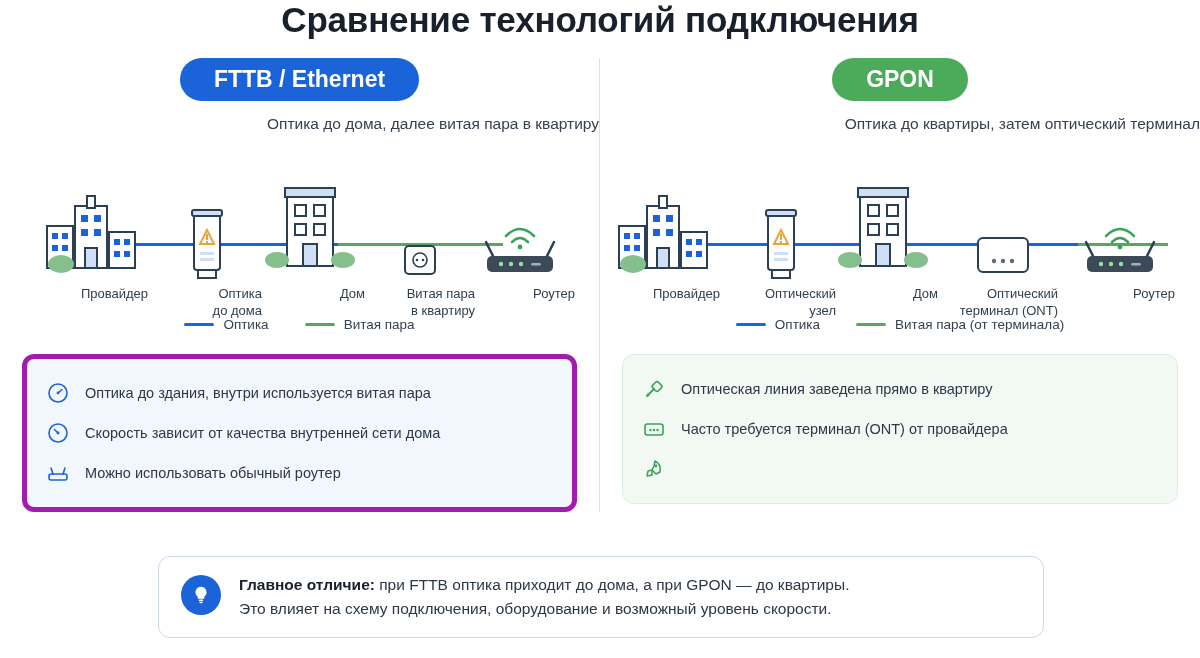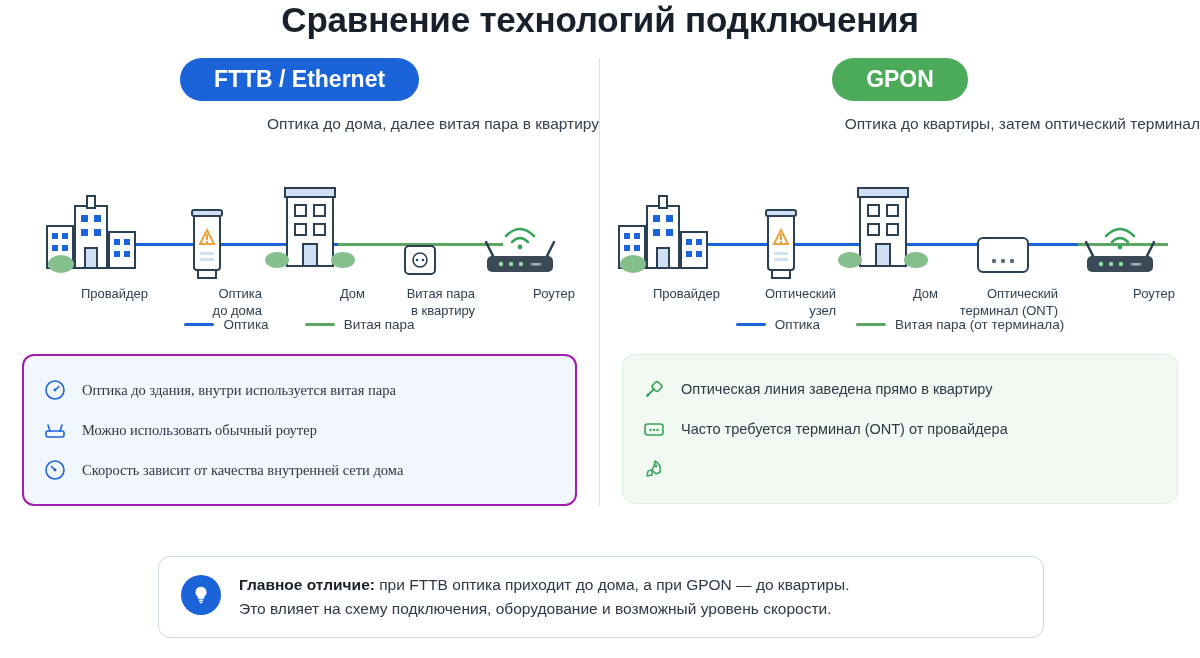--- a/index.html
+++ b/index.html
@@ -125,22 +125,21 @@
 
   
   .panel {
     margin: 22px 22px 0 22px;
     border-radius: 12px;
     padding: 14px 16px;
     box-sizing: border-box;
   }
   .panel.blue {
     background: #f2f7fd;
-    border: 2px solid #a21caf;
-    font-family: Liberation Serif, serif;
+    border: 5px solid #a21caf;
   }
   .panel.green {
     background: #f2f9f3;
     border: 1px solid #dcefdf;
   }
   .feat {
     display: flex;
     align-items: center;
     gap: 14px;
     padding: 7px 2px;
@@ -326,36 +325,36 @@
                 <circle cx="12" cy="12" r="9" fill="none" stroke="#1a63d8" stroke-width="1.6"></circle>
                 <line x1="12" y1="12" x2="16" y2="8.5" stroke="#1a63d8" stroke-width="1.6" stroke-linecap="round"></line>
                 <circle cx="12" cy="12" r="1.4" fill="#1a63d8"></circle>
               </svg>
           </span>
           <span class="txt">Оптика до здания, внутри используется витая пара</span>
         </div>
         <div class="feat">
           <span class="ico">
             <svg width="24" height="24" viewBox="0 0 24 24">
+                <circle cx="12" cy="12" r="9" fill="none" stroke="#1a63d8" stroke-width="1.6"></circle>
+                <line x1="12" y1="12" x2="8.5" y2="8.5" stroke="#1a63d8" stroke-width="1.6" stroke-linecap="round"></line>
+                <circle cx="12" cy="12" r="1.4" fill="#1a63d8"></circle>
+              </svg>
+          </span>
+          <span class="txt">Скорость зависит от качества внутренней сети дома</span>
+        </div>
+        <div class="feat">
+          <span class="ico">
+            <svg width="24" height="24" viewBox="0 0 24 24">
                 <rect x="3" y="13" width="18" height="6" rx="2" fill="none" stroke="#1a63d8" stroke-width="1.6"></rect>
                 <line x1="7" y1="13" x2="5" y2="7" stroke="#1a63d8" stroke-width="1.6" stroke-linecap="round"></line>
                 <line x1="17" y1="13" x2="19" y2="7" stroke="#1a63d8" stroke-width="1.6" stroke-linecap="round"></line>
               </svg>
           </span>
           <span class="txt">Можно использовать обычный роутер</span>
-        </div>
-        <div class="feat">
-          <span class="ico">
-            <svg width="24" height="24" viewBox="0 0 24 24">
-                <circle cx="12" cy="12" r="9" fill="none" stroke="#1a63d8" stroke-width="1.6"></circle>
-                <line x1="12" y1="12" x2="8.5" y2="8.5" stroke="#1a63d8" stroke-width="1.6" stroke-linecap="round"></line>
-                <circle cx="12" cy="12" r="1.4" fill="#1a63d8"></circle>
-              </svg>
-          </span>
-          <span class="txt">Скорость зависит от качества внутренней сети дома</span>
         </div>
       </div>
     </div>
 
     <div class="col right">
 
       <div class="badge-wrap">
         <span class="badge green">GPON</span>
       </div>
 

